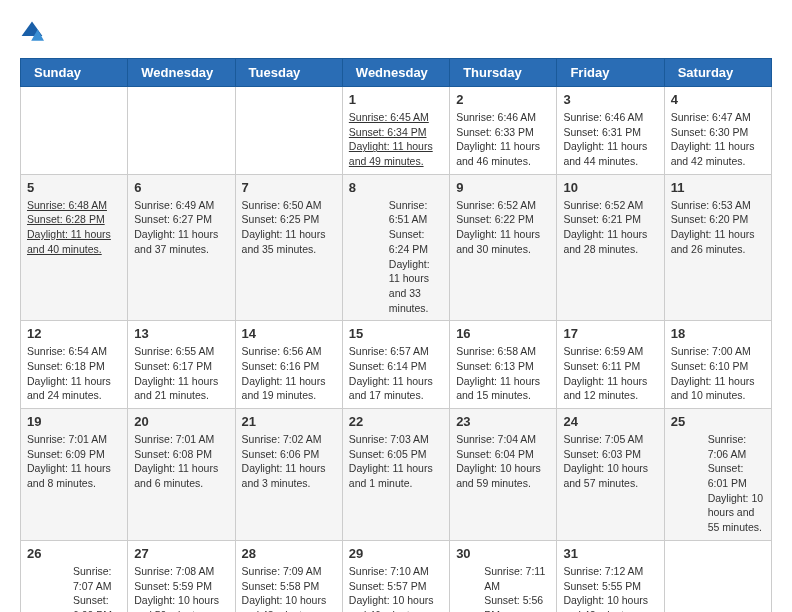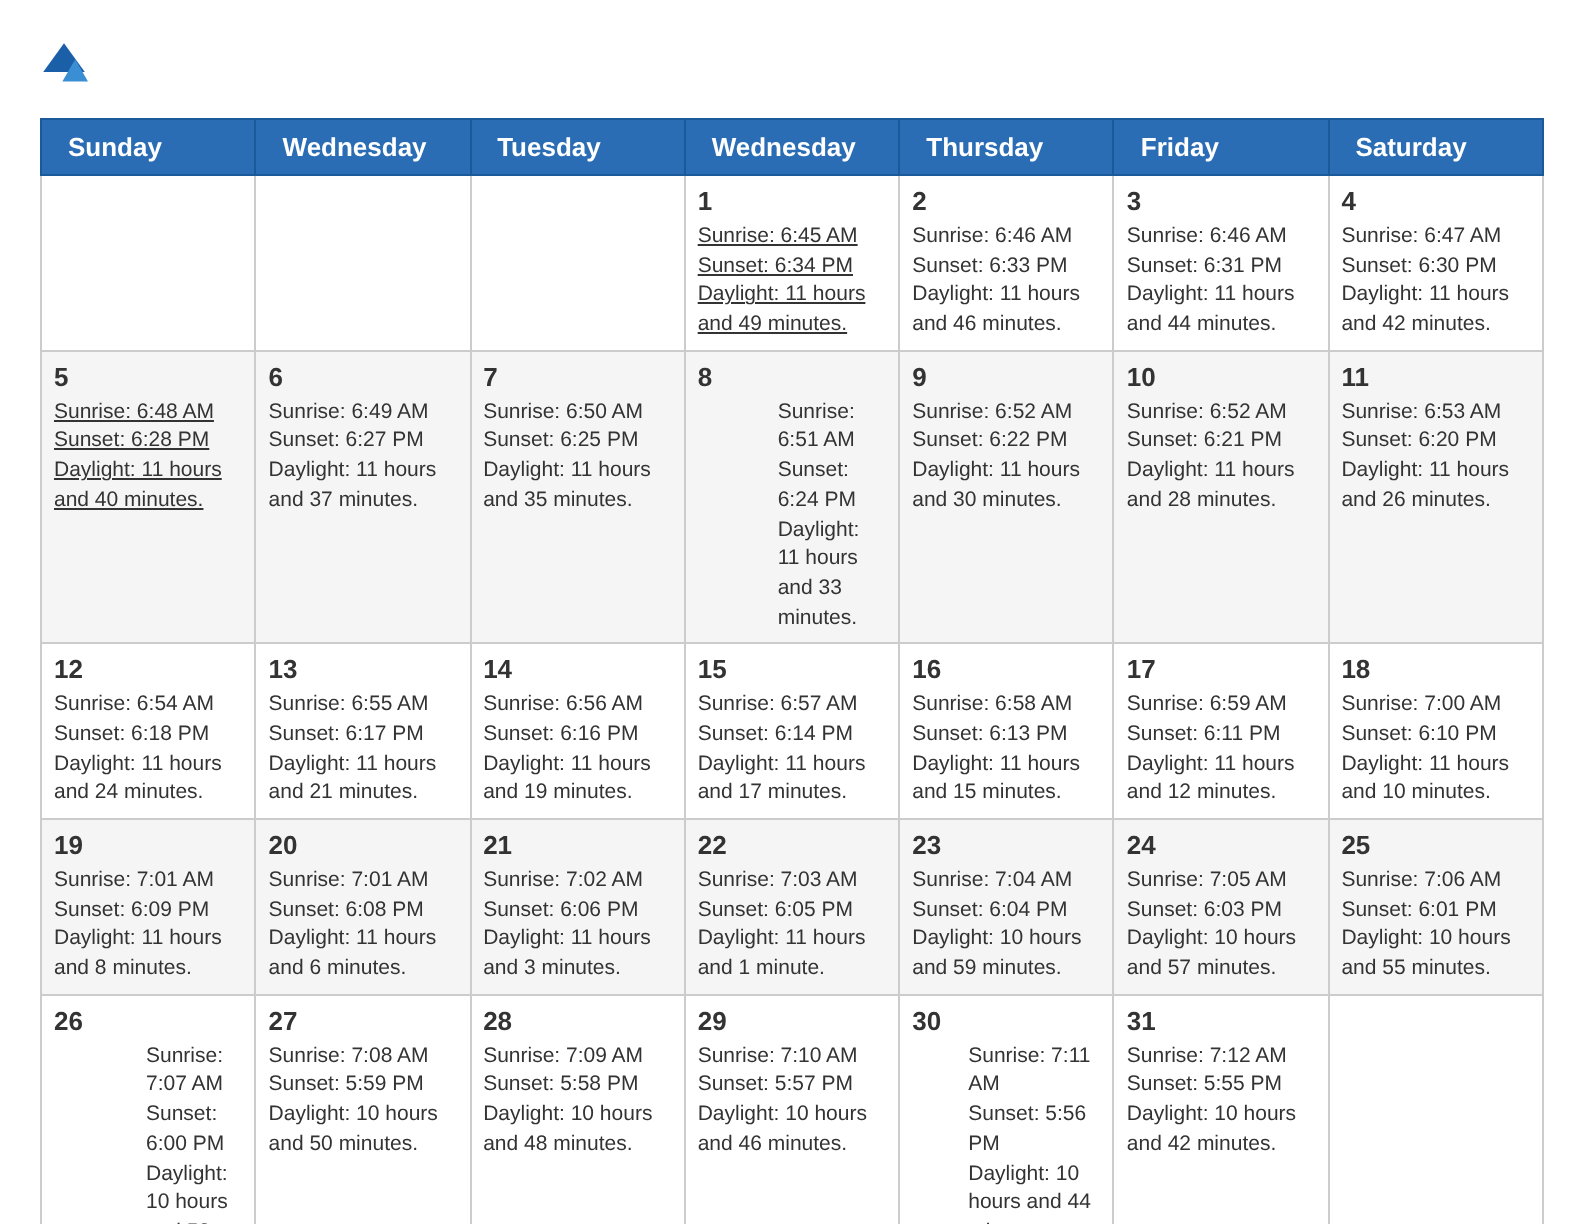--- a/index.html
+++ b/index.html
@@ -277,21 +277,21 @@
 Daylight: 10 hours and 59 minutes.</div>
         </td>
         <td>
           <span class="day-number">24</span>
           <div class="day-info" style="white-space: pre-line;">Sunrise: 7:05 AM
 Sunset: 6:03 PM
 Daylight: 10 hours and 57 minutes.</div>
         </td>
         <td>
           <span class="day-number">25</span>
-          <div class="day-info" style="white-space: pre-line;">Sunrise: 7:06 AM
+          <div class="day-info" style="white-space: pre-line; margin-left: 37px;">Sunrise: 7:06 AM
 Sunset: 6:01 PM
 Daylight: 10 hours and 55 minutes.</div>
         </td>
       </tr>
       <tr>
         <td>
           <span class="day-number">26</span>
           <div class="day-info" style="white-space: pre-line; margin-left: 46px;">Sunrise: 7:07 AM
 Sunset: 6:00 PM
 Daylight: 10 hours and 53 minutes.</div>

